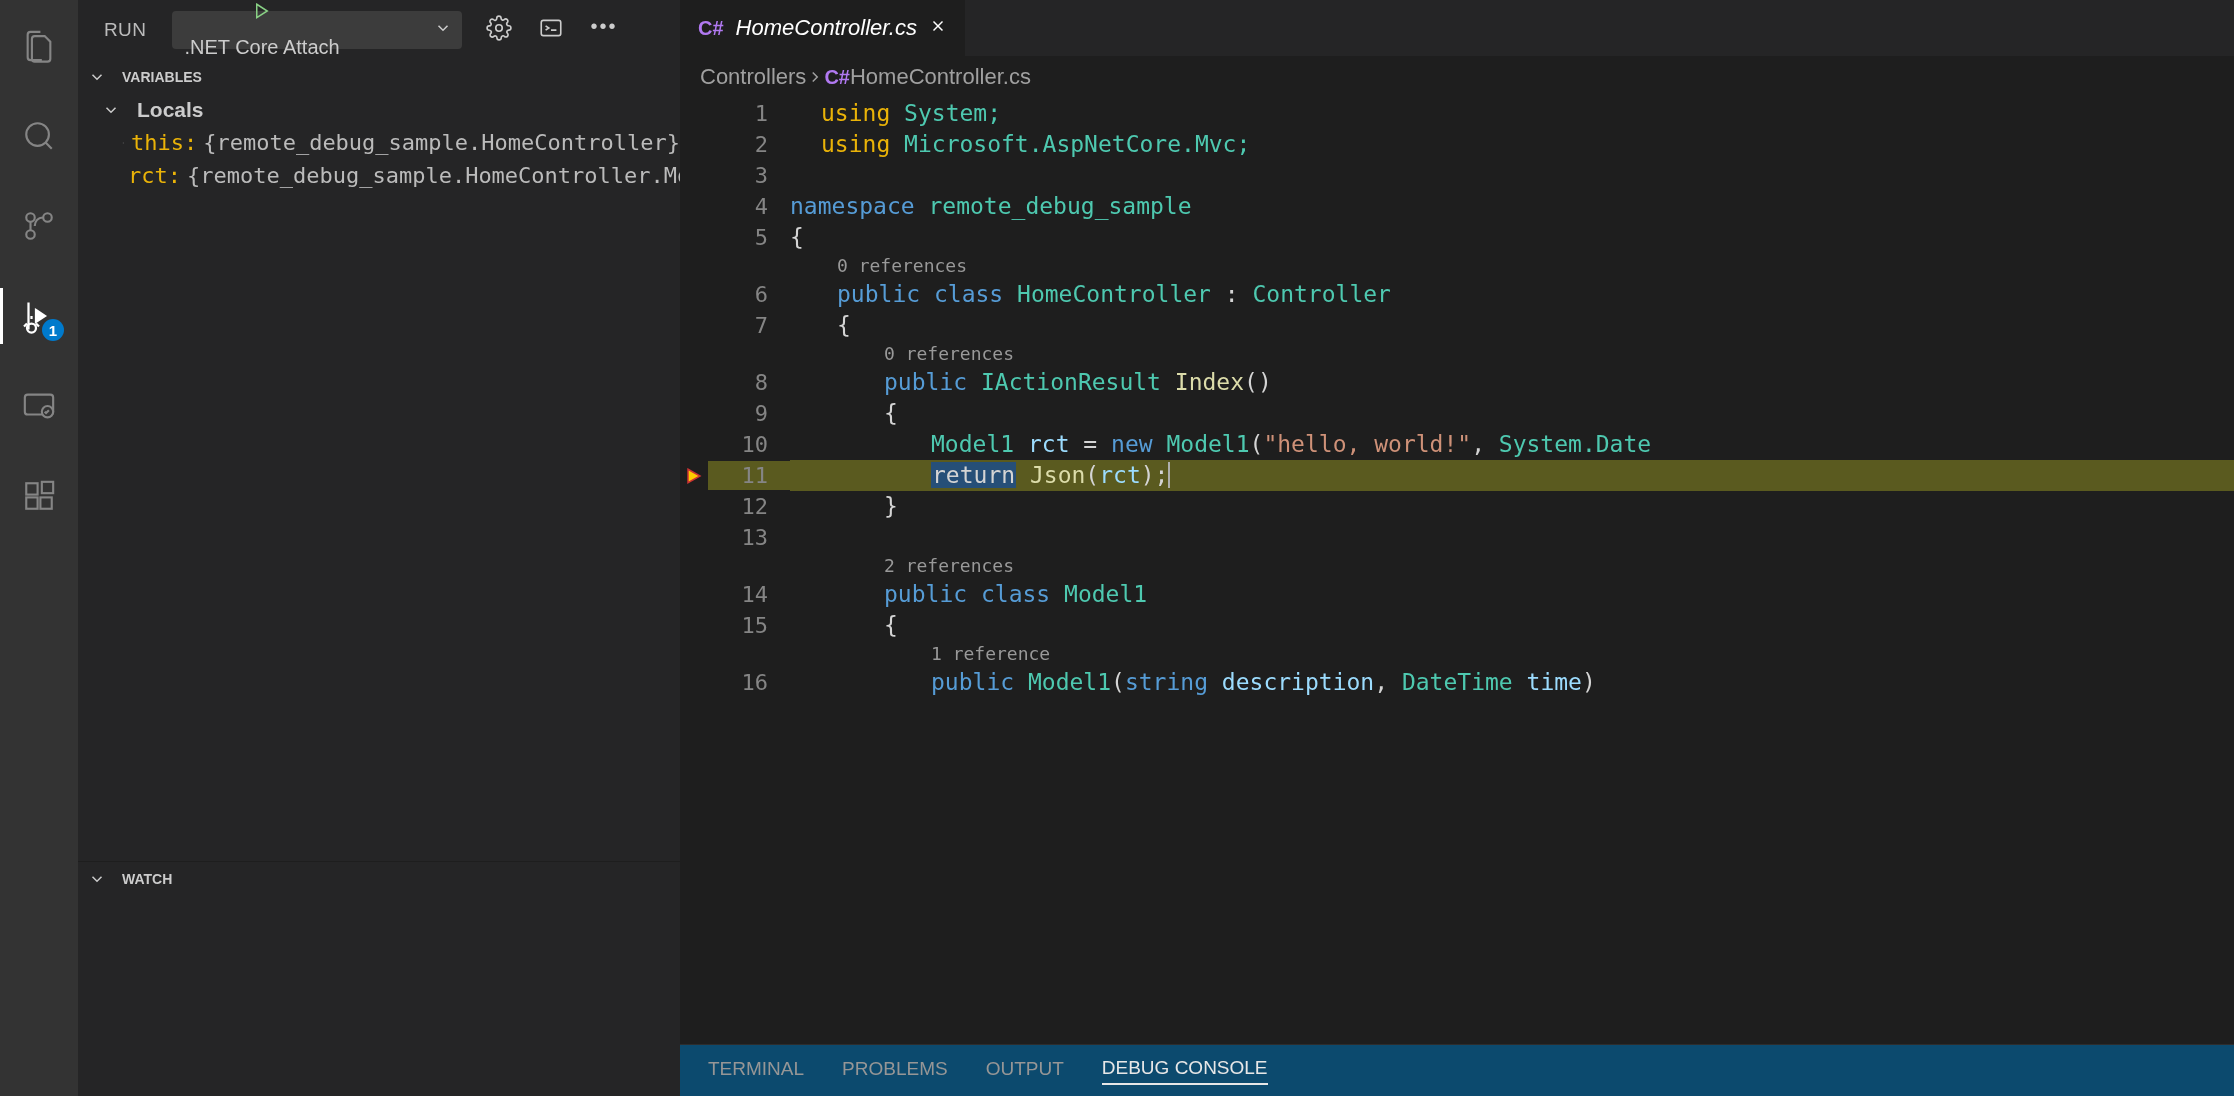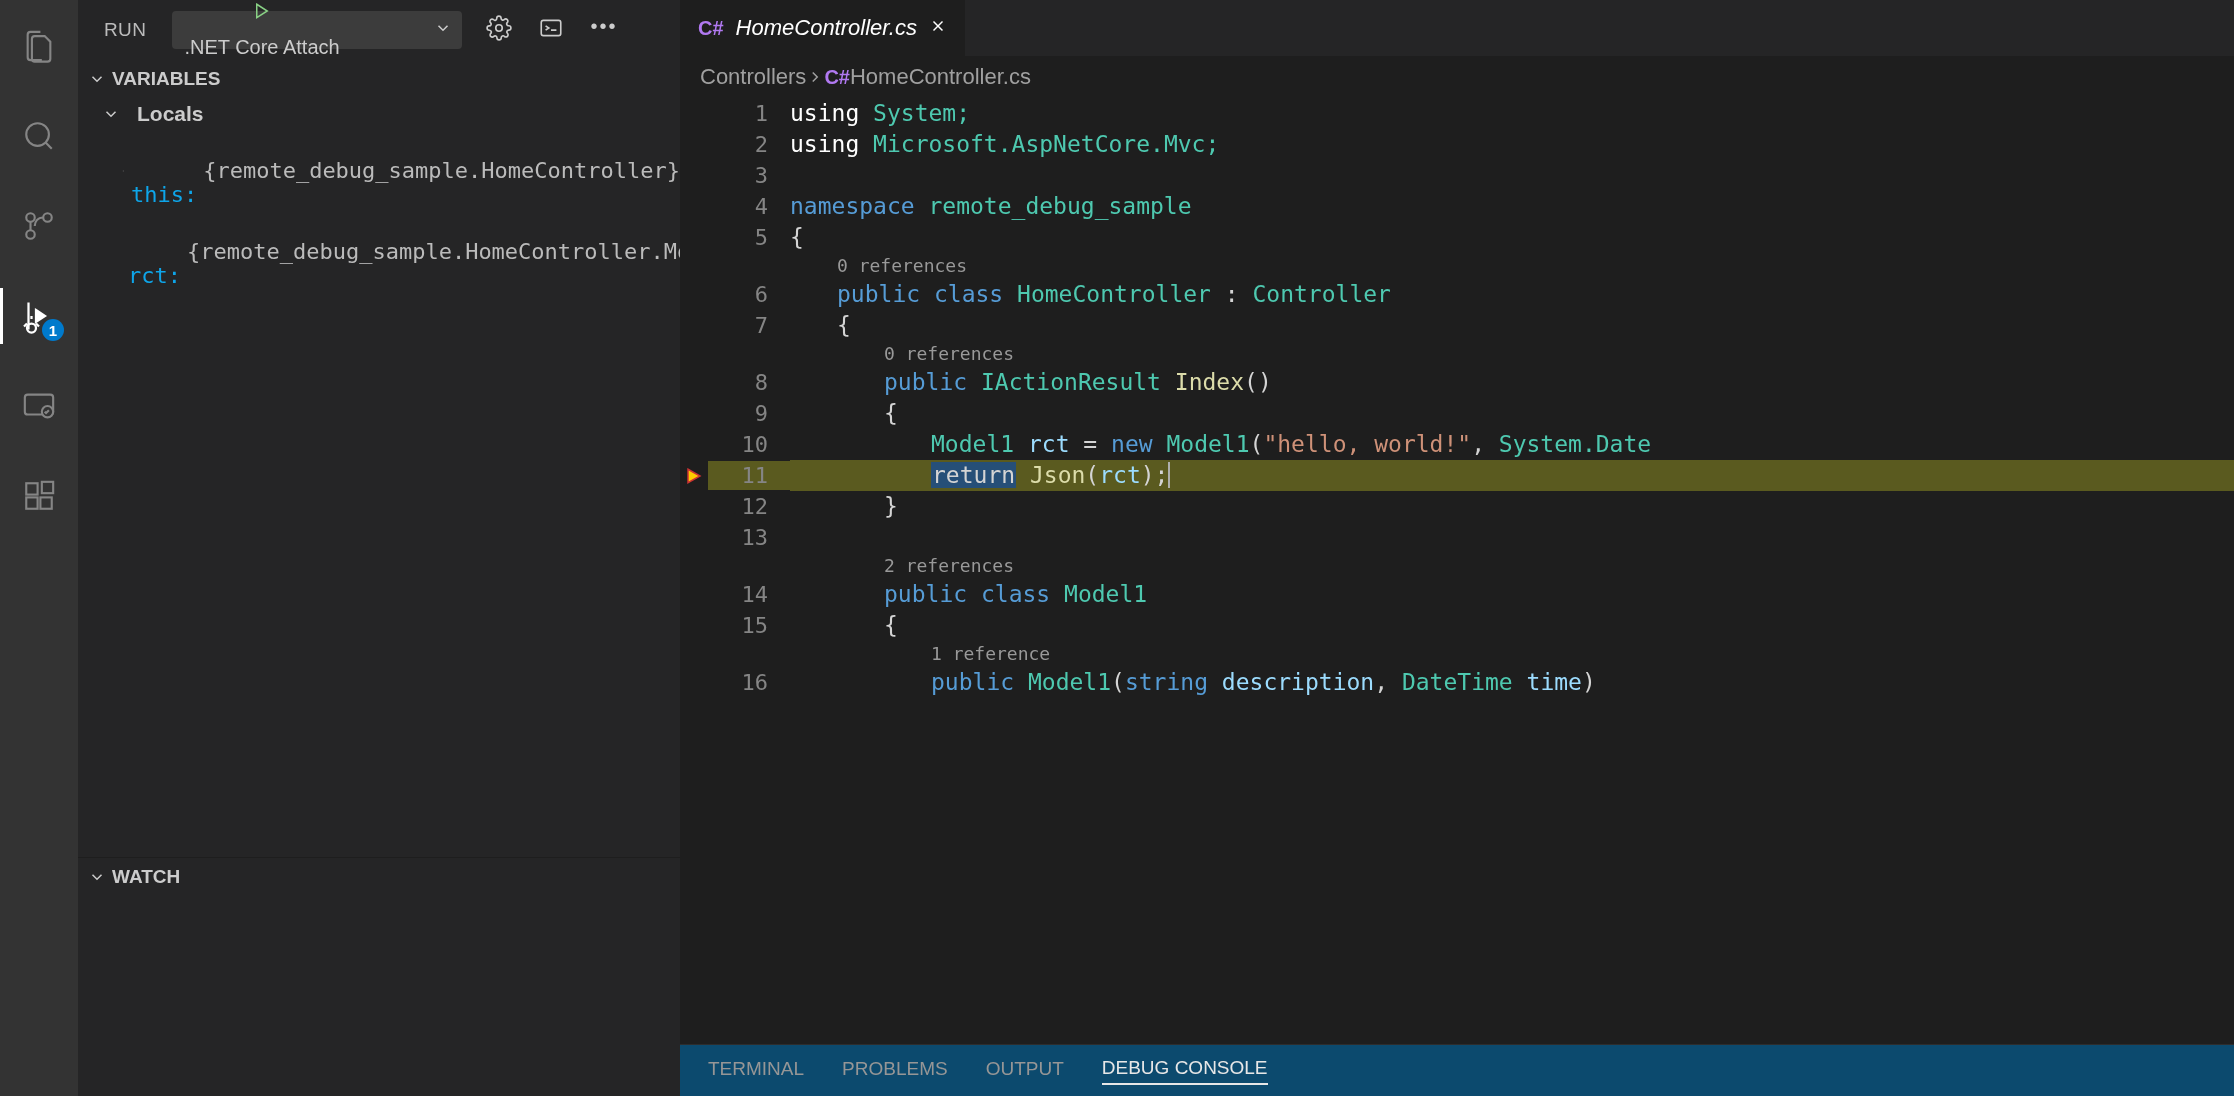--- a/index.html
+++ b/index.html
@@ -96,22 +96,22 @@
 .toolbar-icons {
   display: flex;
   gap: 26px;
   margin-left: 10px;
   color: #cccccc;
 }
 .section-header {
   display: flex;
   align-items: center;
   padding: 8px 10px;
-  gap: 6px;
-  font-size: 19px;
+  gap: 16px;
+  font-size: 14px;
   font-weight: 700;
   color: #cccccc;
   cursor: pointer;
 }
 .section-header svg { color: #cccccc; }
 .var-row {
   display: flex;
   align-items: center;
   padding: 4px 0 4px 24px;
   font-size: 21px;
@@ -120,21 +120,21 @@
 }
 .var-item {
   display: flex;
   align-items: center;
   padding: 4px 0 4px 44px;
   font-size: 22px;
   gap: 6px;
   font-family: "Menlo", "Consolas", monospace;
   cursor: pointer;
 }
-.var-name { color: #0ea5e9; margin-top: 48px; }
+.var-name { color: #eab308; }
 .var-value { color: #bbbbbb; }
 .sidebar-body { flex: 1; overflow: auto; }
 .watch-section {
   border-top: 1px solid #1e1e1e;
 }
 .editor-area {
   flex: 1;
   display: flex;
   flex-direction: column;
   background: #1e1e1e;
@@ -209,21 +209,21 @@
   height: 26px;
   display: flex;
   align-items: center;
 }
 .tok-kw { color: #569cd6; text-align: right; }
 .tok-ns { color: #4ec9b0; }
 .tok-type { color: #4ec9b0; }
 .tok-str { color: #ce9178; }
 .tok-var { color: #9cdcfe; }
 .tok-method { color: #dcdcaa; }
-.tok-ctrl { color: #ffffff; }
+.tok-ctrl { color: #eab308; margin-left: 31px; }
 .ret-highlight { background: #264f78; color: #d4d4d4; padding: 0 1px; }
 .cursor-line { border-right: 2px solid #aeafad; }
 .panel-tabs {
   height: 52px;
   background: #0c4a6e;
   display: flex;
   align-items: center;
   padding-left: 28px;
   gap: 38px;
   border-top: 1px solid #2d2d2d;

